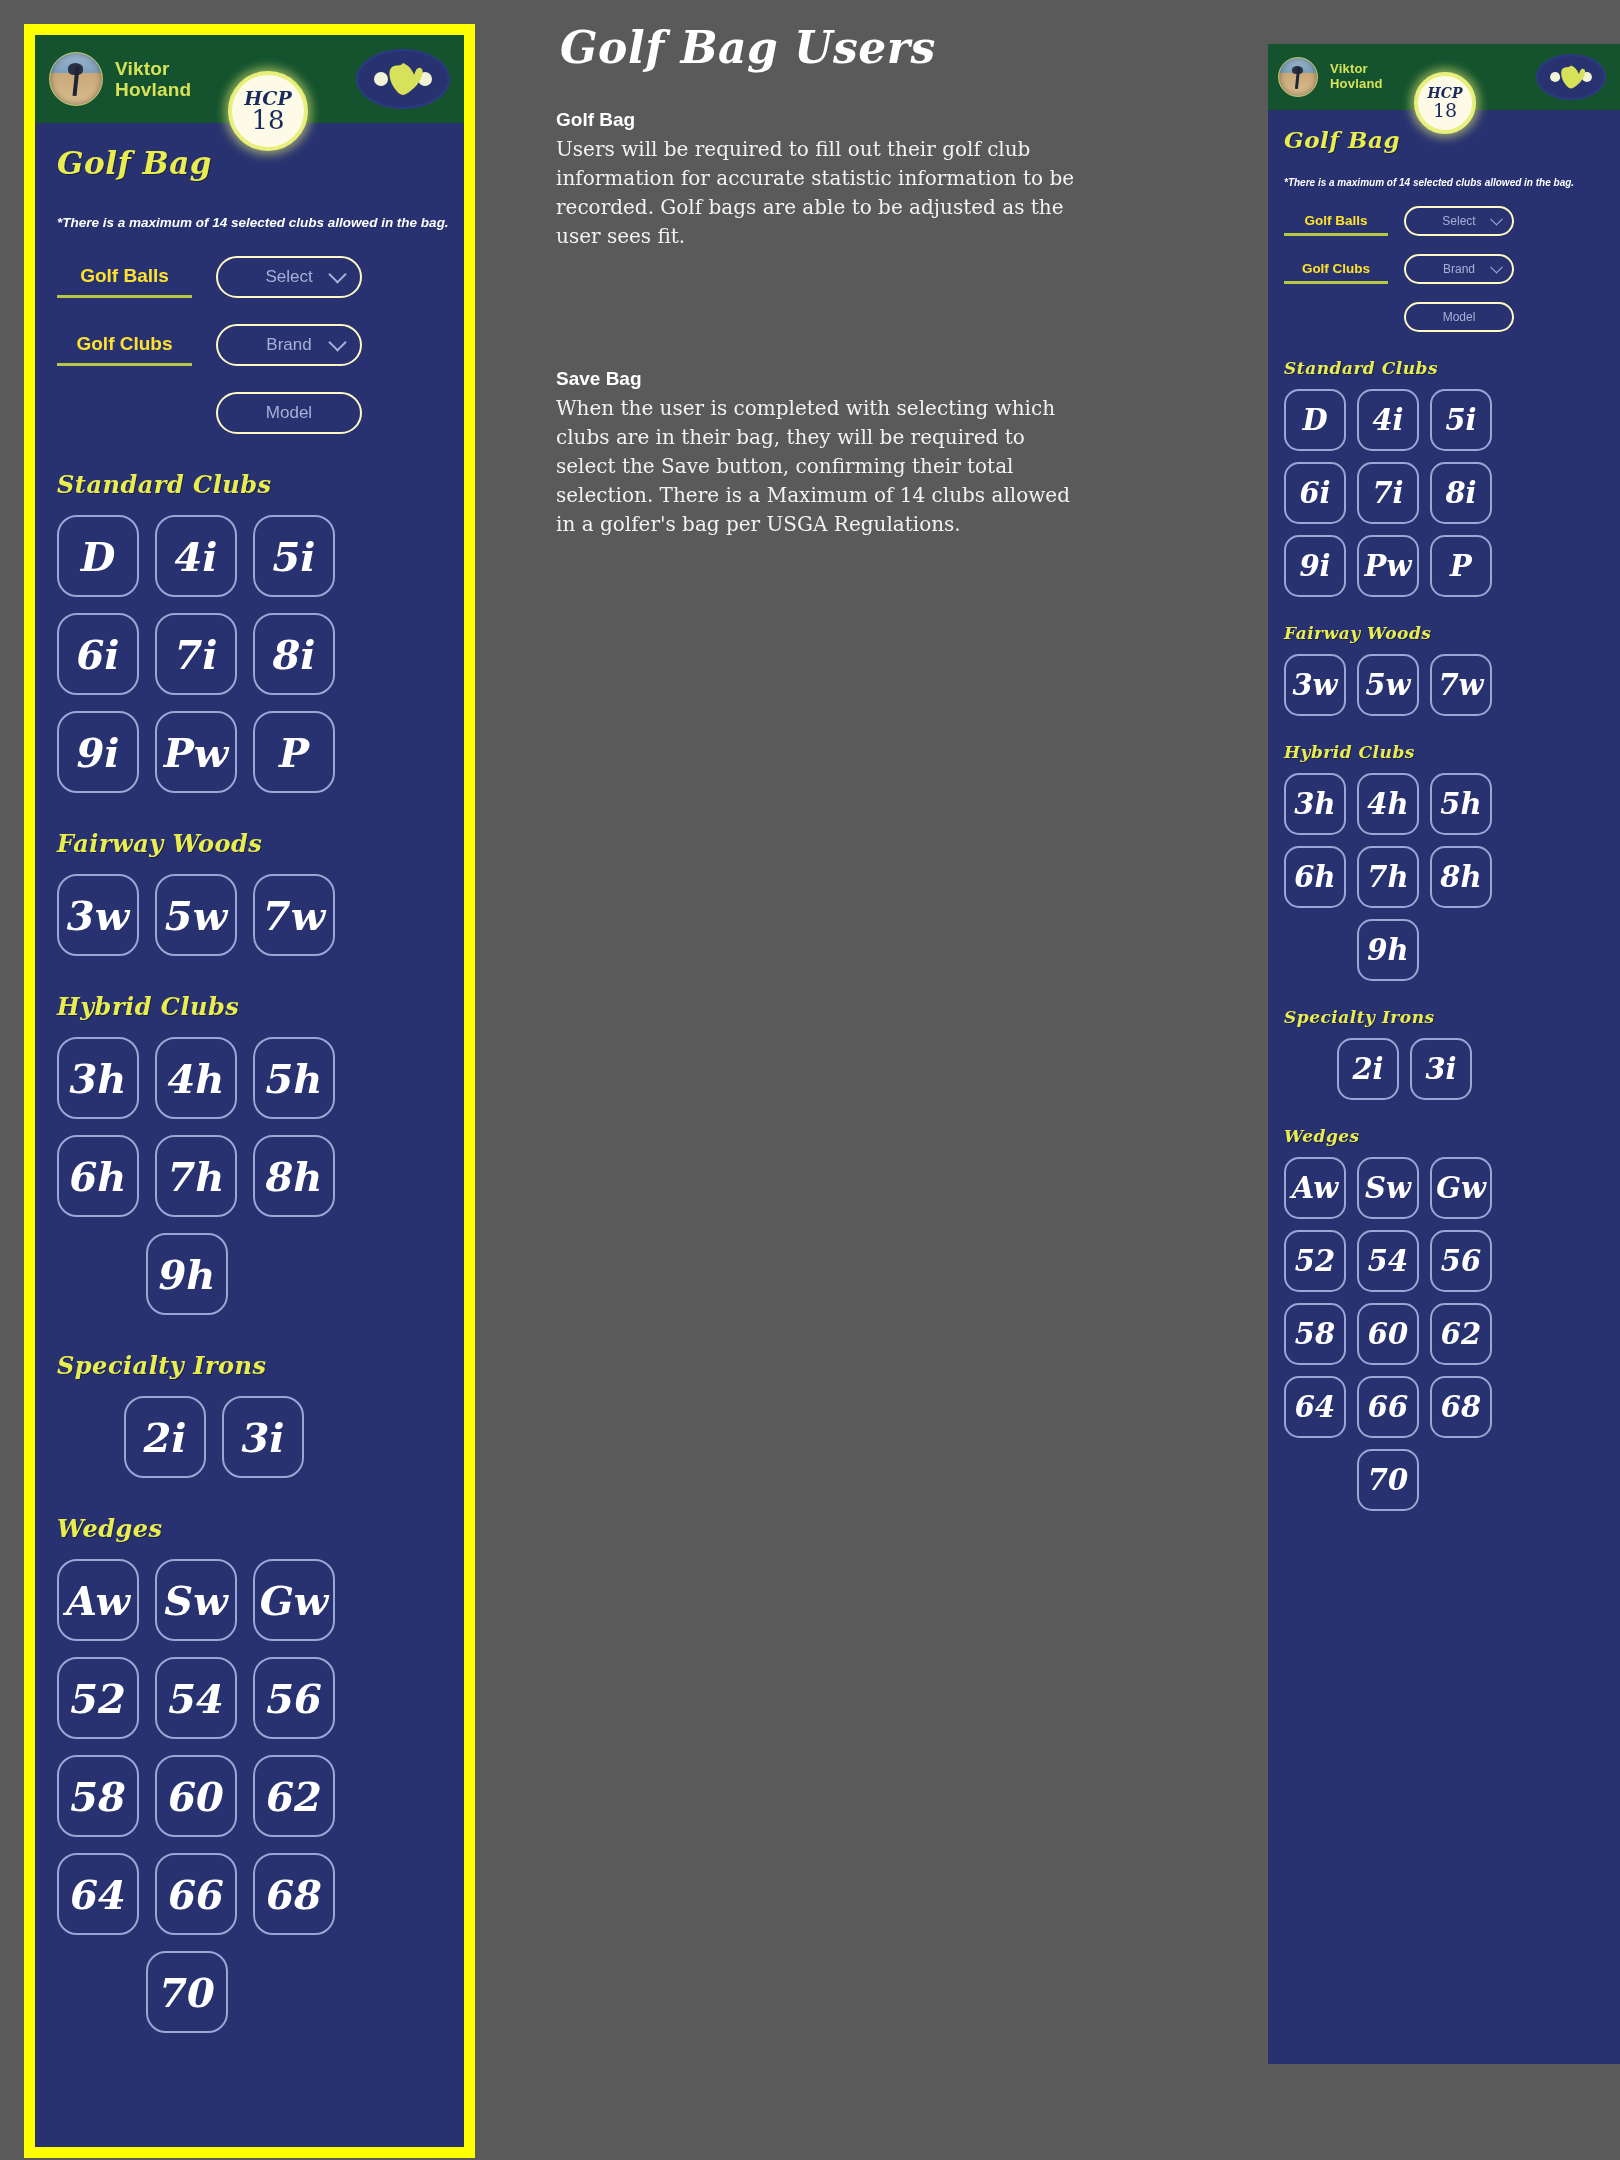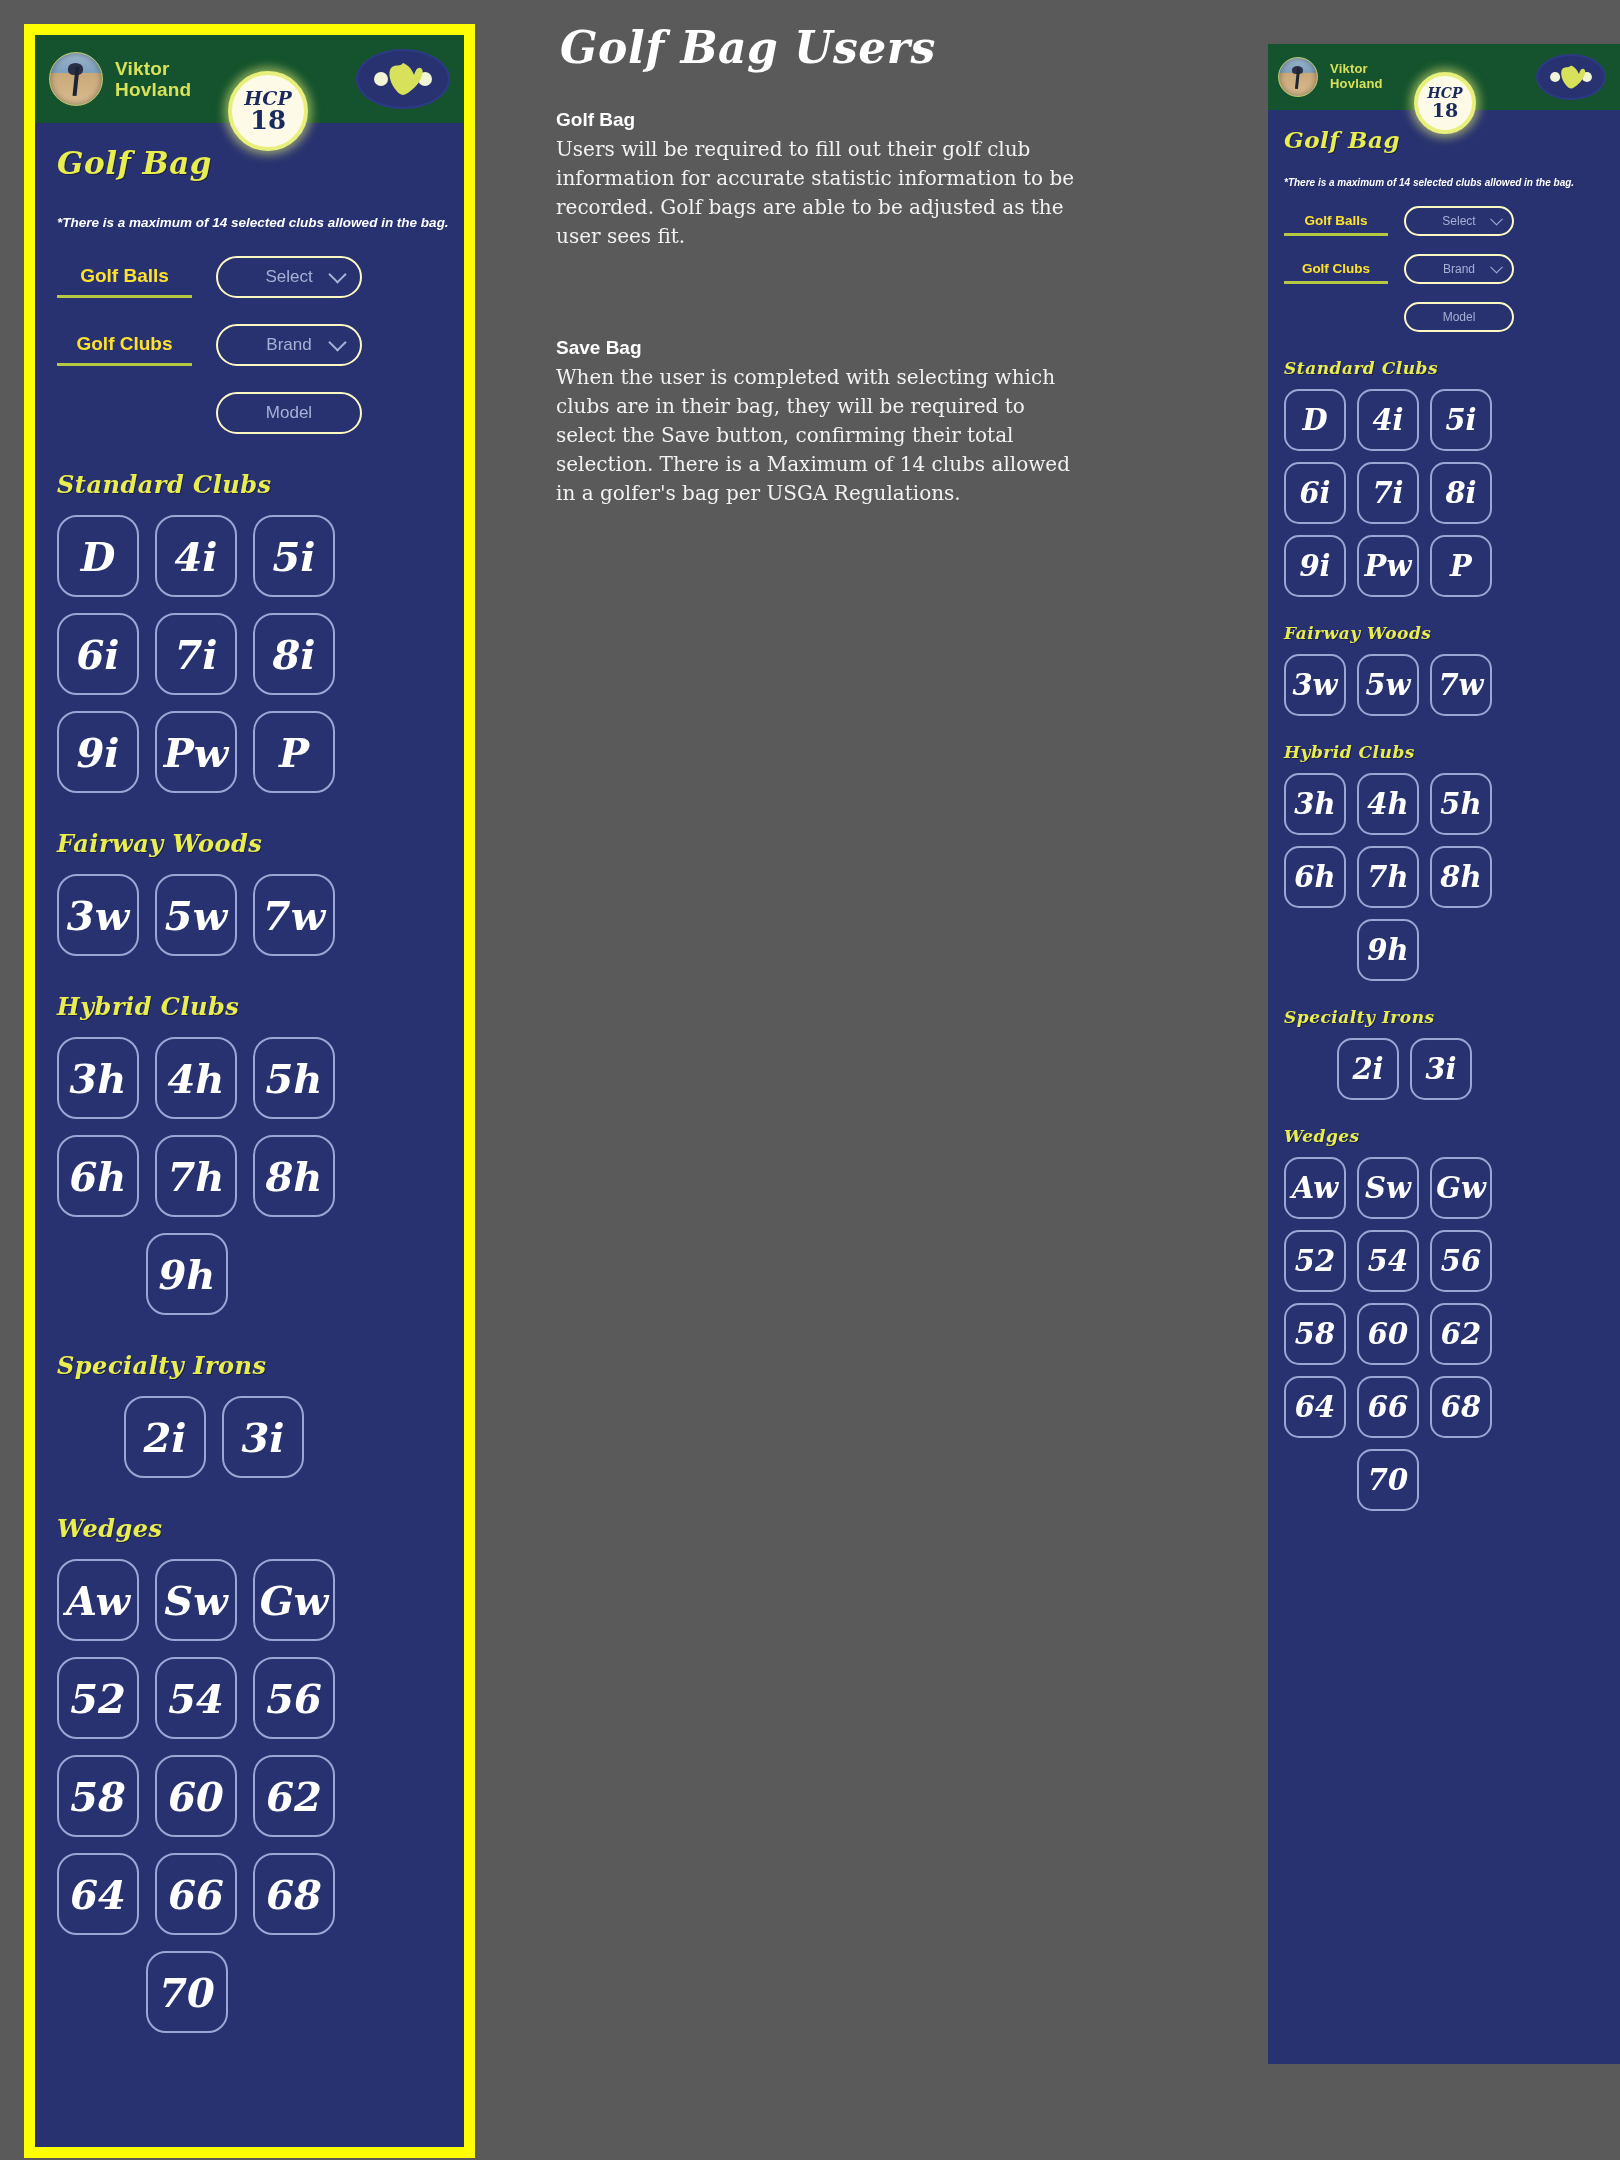--- a/index.html
+++ b/index.html
@@ -69,21 +69,21 @@
     background:#fdfbe8;
     border:4px solid #e8ef7a;
     box-shadow:0 0 10px 4px rgba(232,239,122,.55);
     display:flex;flex-direction:column;align-items:center;justify-content:center;
     color:#1b2a5e;
     font-family:"DejaVu Serif",serif;
   }
   .panel-left .hcp{width:72px;height:72px;left:193px;top:36px;}
   .panel-right .hcp{width:54px;height:54px;left:146px;top:28px;}
   .hcp .lbl{font-style:italic;font-weight:bold;}
-  .hcp .num{font-weight:bold;}
+  .hcp .num{font-weight:normal;}
   .panel-left .hcp .lbl{font-size:19px;line-height:18px;}
   .panel-left .hcp .num{font-size:26px;line-height:26px;}
   .panel-right .hcp .lbl{font-size:14px;line-height:13px;}
   .panel-right .hcp .num{font-size:19px;line-height:20px;}
 
   .logo{
     position:absolute;right:14px;top:50%;transform:translateY(-50%);
     border-radius:50%;
     background:#283270;
     border:2px solid #2c3a86;
@@ -186,21 +186,21 @@
   .doc-block{margin-top:36px;}
   .doc-h{
     font-family:"Liberation Sans",sans-serif;
     font-weight:bold;font-size:19px;color:#ffffff;margin-bottom:4px;
   }
   .doc-p{
     font-family:"DejaVu Serif",serif;
     font-size:20px;line-height:1.45;color:#f2f2f2;
   }
   .doc-block.b2{margin-top:88px;}
-  .doc-block.b3{margin-top:86px;}
+  .doc-block.b3{margin-top:117px;}
 </style>
 </head>
 <body>
 
 <div class="panel panel-left">
   <div class="hdr">
     <div class="avatar"></div>
     <div class="pname">
       <div>Viktor</div>
       <div>Hovland</div>

